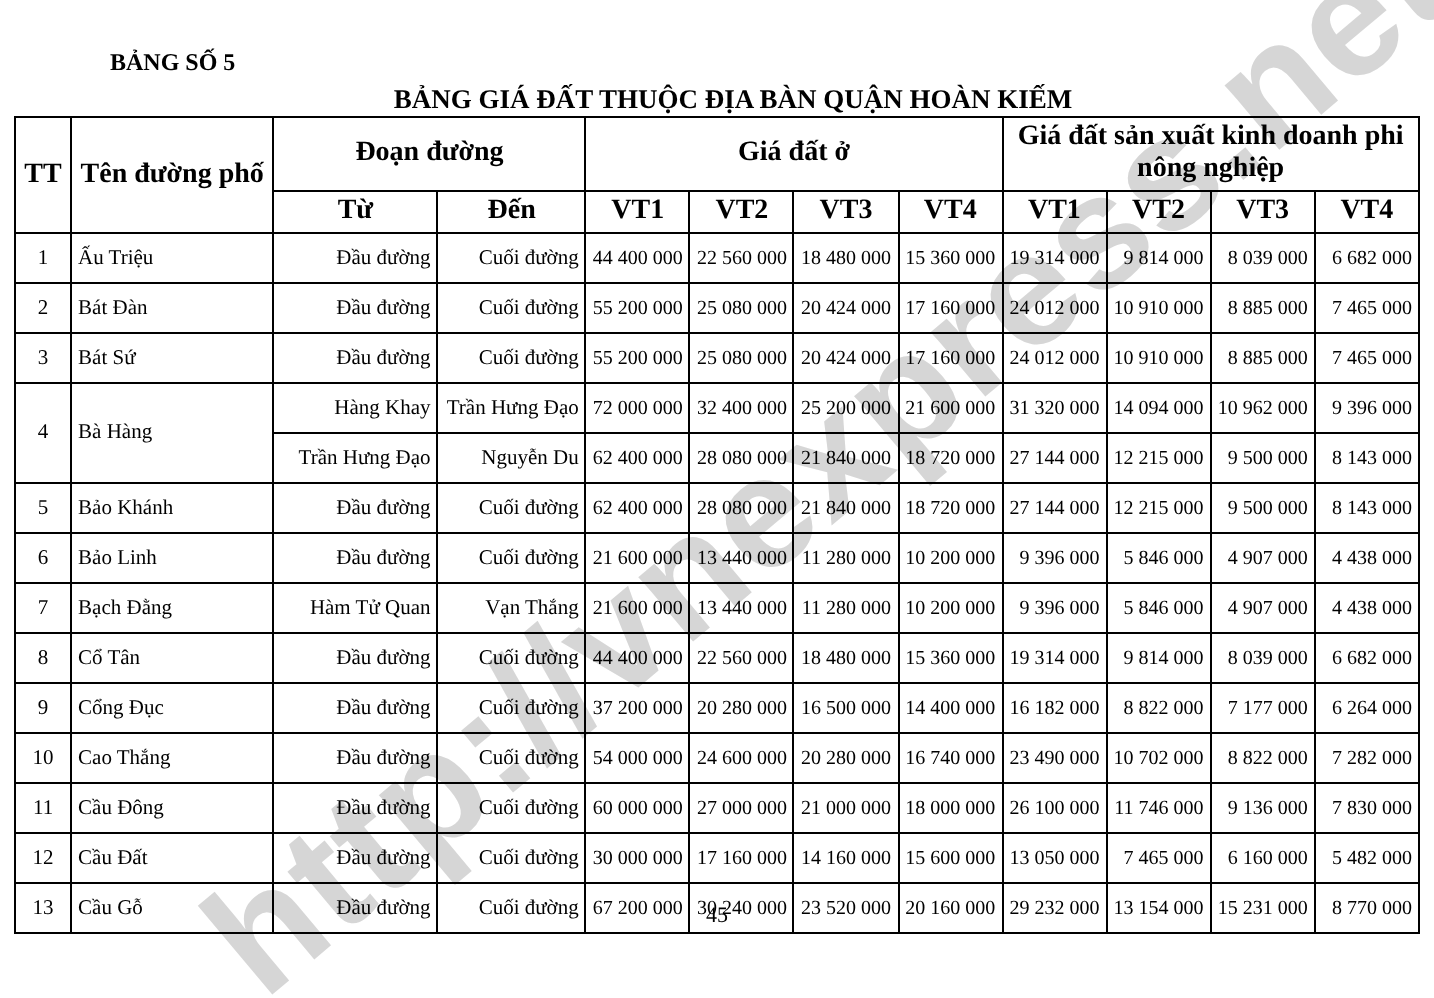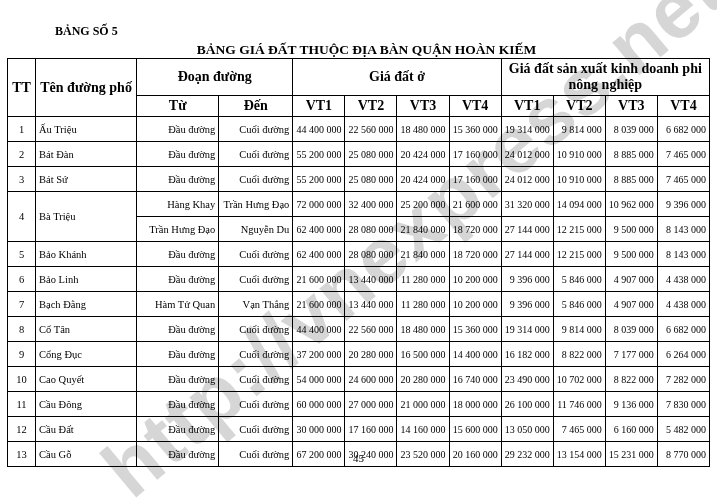--- a/index.html
+++ b/index.html
@@ -155,21 +155,21 @@
             <td class="c-num">25 080 000</td>
             <td class="c-num">20 424 000</td>
             <td class="c-num">17 160 000</td>
             <td class="c-num">24 012 000</td>
             <td class="c-num">10 910 000</td>
             <td class="c-num">8 885 000</td>
             <td class="c-num">7 465 000</td>
           </tr>
           <tr>
             <td class="c-tt" rowspan="2">4</td>
-            <td class="c-street" rowspan="2">Bà Triệu</td>
+            <td class="c-street" rowspan="2">Bà Hàng</td>
             <td class="c-seg">Hàng Khay</td>
             <td class="c-seg">Trần Hưng Đạo</td>
             <td class="c-num">72 000 000</td>
             <td class="c-num">32 400 000</td>
             <td class="c-num">25 200 000</td>
             <td class="c-num">21 600 000</td>
             <td class="c-num">31 320 000</td>
             <td class="c-num">14 094 000</td>
             <td class="c-num">10 962 000</td>
             <td class="c-num">9 396 000</td>
@@ -251,21 +251,21 @@
             <td class="c-num">20 280 000</td>
             <td class="c-num">16 500 000</td>
             <td class="c-num">14 400 000</td>
             <td class="c-num">16 182 000</td>
             <td class="c-num">8 822 000</td>
             <td class="c-num">7 177 000</td>
             <td class="c-num">6 264 000</td>
           </tr>
           <tr>
             <td class="c-tt">10</td>
-            <td class="c-street">Cao Quyết</td>
+            <td class="c-street">Cao Thắng</td>
             <td class="c-seg">Đầu đường</td>
             <td class="c-seg">Cuối đường</td>
             <td class="c-num">54 000 000</td>
             <td class="c-num">24 600 000</td>
             <td class="c-num">20 280 000</td>
             <td class="c-num">16 740 000</td>
             <td class="c-num">23 490 000</td>
             <td class="c-num">10 702 000</td>
             <td class="c-num">8 822 000</td>
             <td class="c-num">7 282 000</td>

